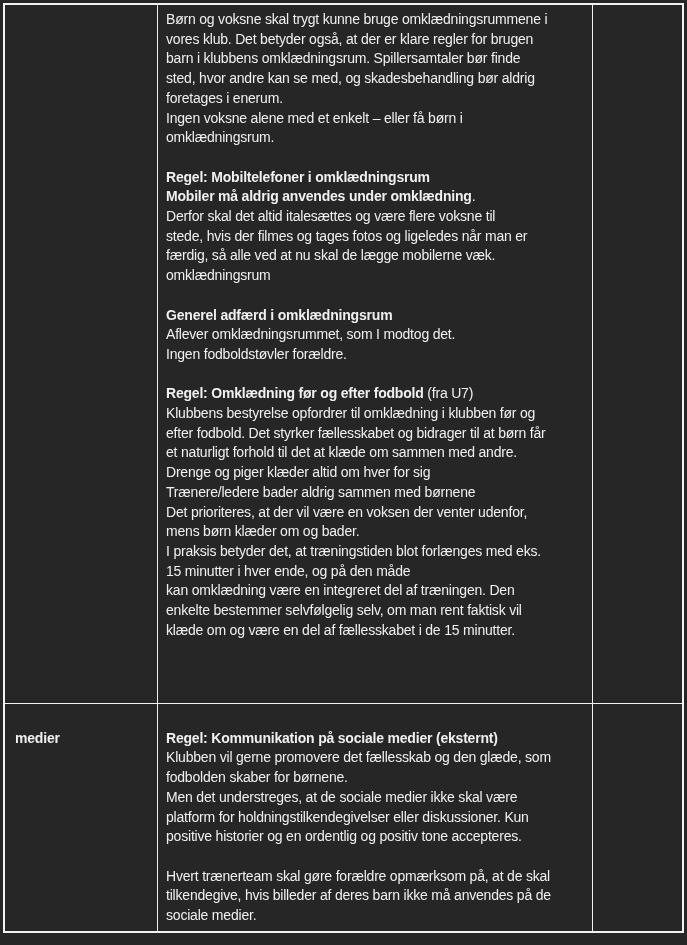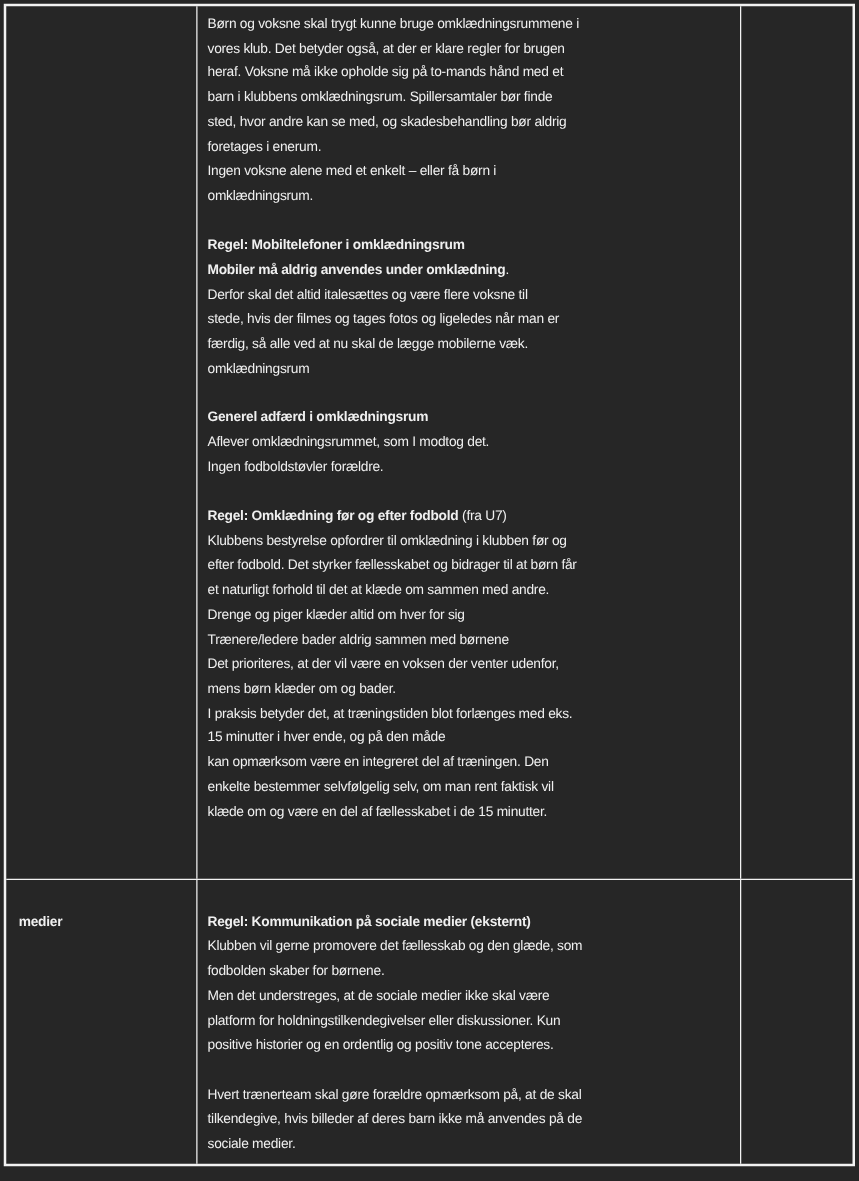--- a/index.html
+++ b/index.html
@@ -8,21 +8,21 @@
     background: #262626;
     width: 687px;
     height: 945px;
     overflow: hidden;
   }
   .page {
     position: relative;
     width: 687px;
     height: 836px;
     font-family: "Liberation Sans", sans-serif;
-    font-size: 11px;
+    font-size: 14px;
     color: #f0f0f0;
     letter-spacing: -0.2px;
   }
   .rules-table {
     position: absolute;
     left: 3px;
     top: 3px;
     width: 677px;
     height: 926px;
     border: 2px solid #f2f2f2;
@@ -59,21 +59,20 @@
 <body>
 
 <div class="page">
   <div class="rules-table">
 
     <div class="t-row first">
       <div class="cell topic"></div>
       <div class="cell content">
           <div class="line"><span>Børn og voksne skal trygt kunne bruge omklædningsrummene i</span></div>
           <div class="line"><span>vores klub. Det betyder også, at der er klare regler for brugen</span></div>
-          <div class="line"><span>heraf. Voksne må ikke opholde sig på to-mands hånd med et</span></div>
           <div class="line"><span>barn i klubbens omklædningsrum. Spillersamtaler bør finde</span></div>
           <div class="line"><span>sted, hvor andre kan se med, og skadesbehandling bør aldrig</span></div>
           <div class="line"><span>foretages i enerum.</span></div>
           <div class="line"><span>Ingen voksne alene med et enkelt – eller få børn i</span></div>
           <div class="line"><span>omklædningsrum.</span></div>
           <div class="line">&nbsp;</div>
           <div class="line"><span class="bold">Regel: Mobiltelefoner i omklædningsrum</span></div>
           <div class="line"><span class="bold">Mobiler må aldrig anvendes under omklædning</span><span>.</span></div>
           <div class="line"><span>Derfor skal det altid italesættes og være flere voksne til</span></div>
           <div class="line"><span>stede, hvis der filmes og tages fotos og ligeledes når man er</span></div>
@@ -87,21 +86,21 @@
           <div class="line"><span class="bold">Regel: Omklædning før og efter fodbold</span><span> (fra U7)</span></div>
           <div class="line"><span>Klubbens bestyrelse opfordrer til omklædning i klubben før og</span></div>
           <div class="line"><span>efter fodbold. Det styrker fællesskabet og bidrager til at børn får</span></div>
           <div class="line"><span>et naturligt forhold til det at klæde om sammen med andre.</span></div>
           <div class="line"><span>Drenge og piger klæder altid om hver for sig</span></div>
           <div class="line"><span>Trænere/ledere bader aldrig sammen med børnene</span></div>
           <div class="line"><span>Det prioriteres, at der vil være en voksen der venter udenfor,</span></div>
           <div class="line"><span>mens børn klæder om og bader.</span></div>
           <div class="line"><span>I praksis betyder det, at træningstiden blot forlænges med eks.</span></div>
           <div class="line"><span>15 minutter i hver ende, og på den måde</span></div>
-          <div class="line"><span>kan opmærksom være en integreret del af træningen. Den</span></div>
+          <div class="line"><span>kan omklædning være en integreret del af træningen. Den</span></div>
           <div class="line"><span>enkelte bestemmer selvfølgelig selv, om man rent faktisk vil</span></div>
           <div class="line"><span>klæde om og være en del af fællesskabet i de 15 minutter.</span></div>
         </div>
       <div class="cell notes"></div>
     </div>
 
     <div class="t-row">
       <div class="cell topic">
           <div class="line">&nbsp;</div>
           <div class="line"><span class="bold">medier</span></div>

